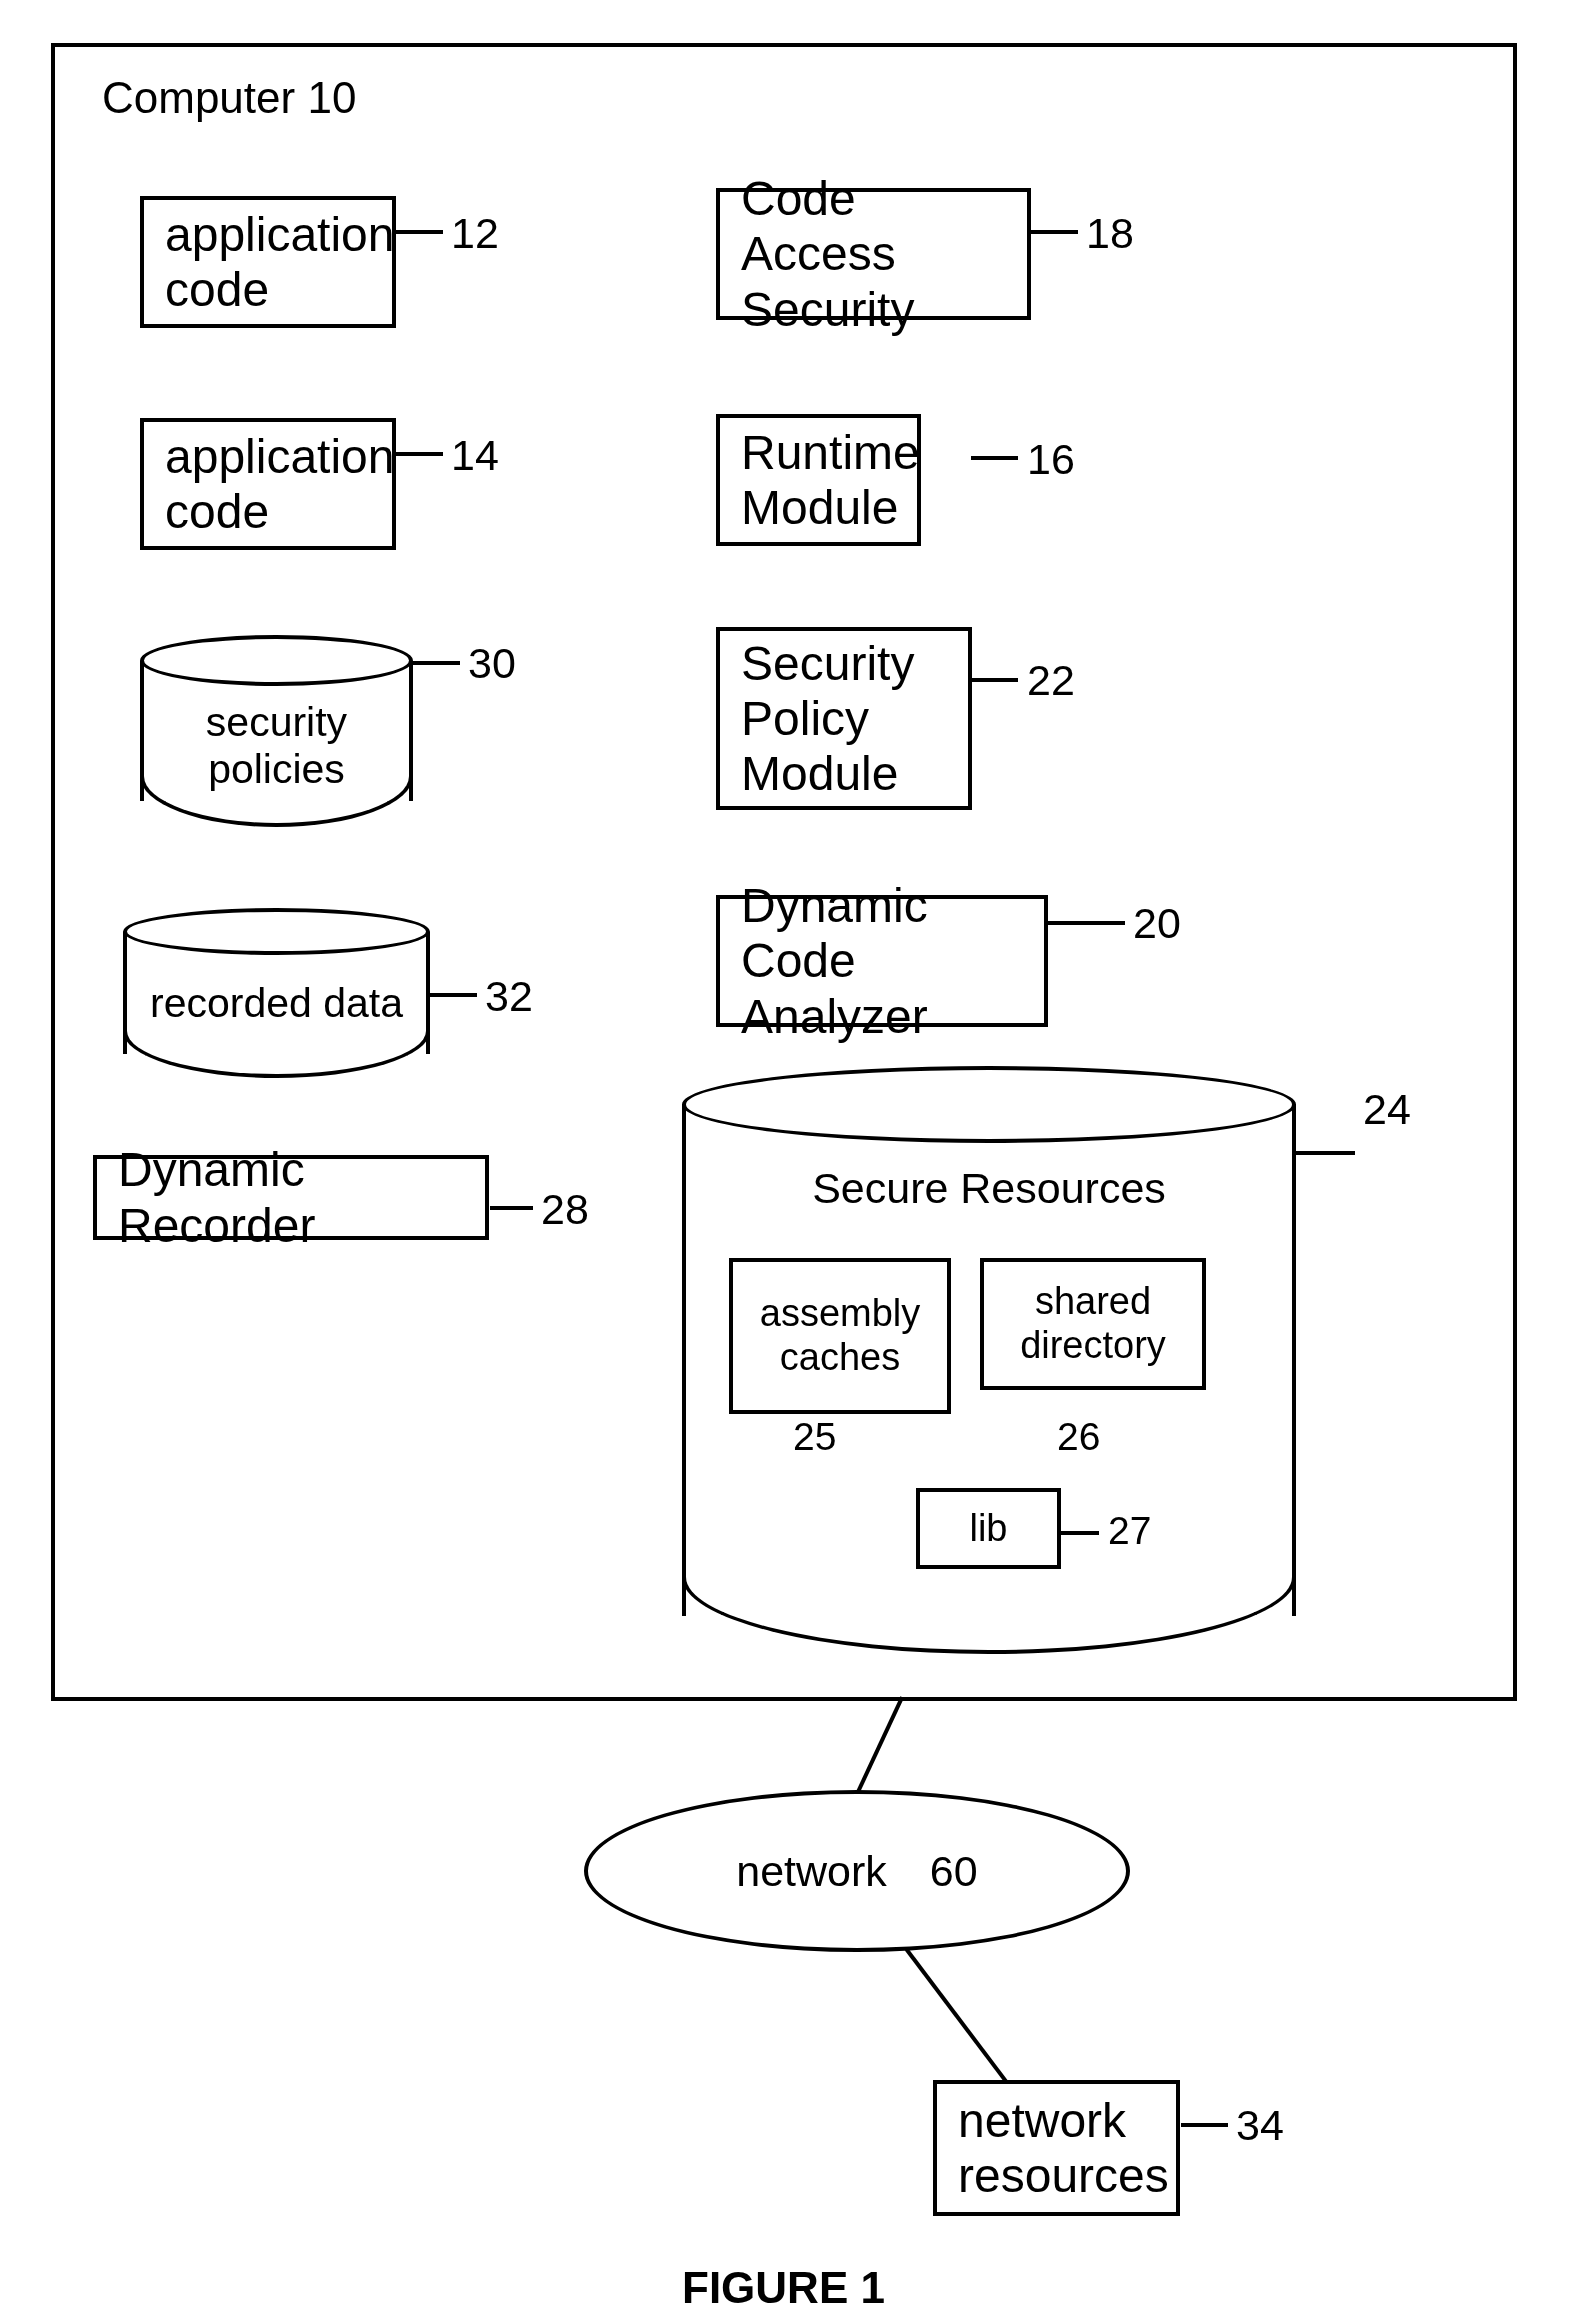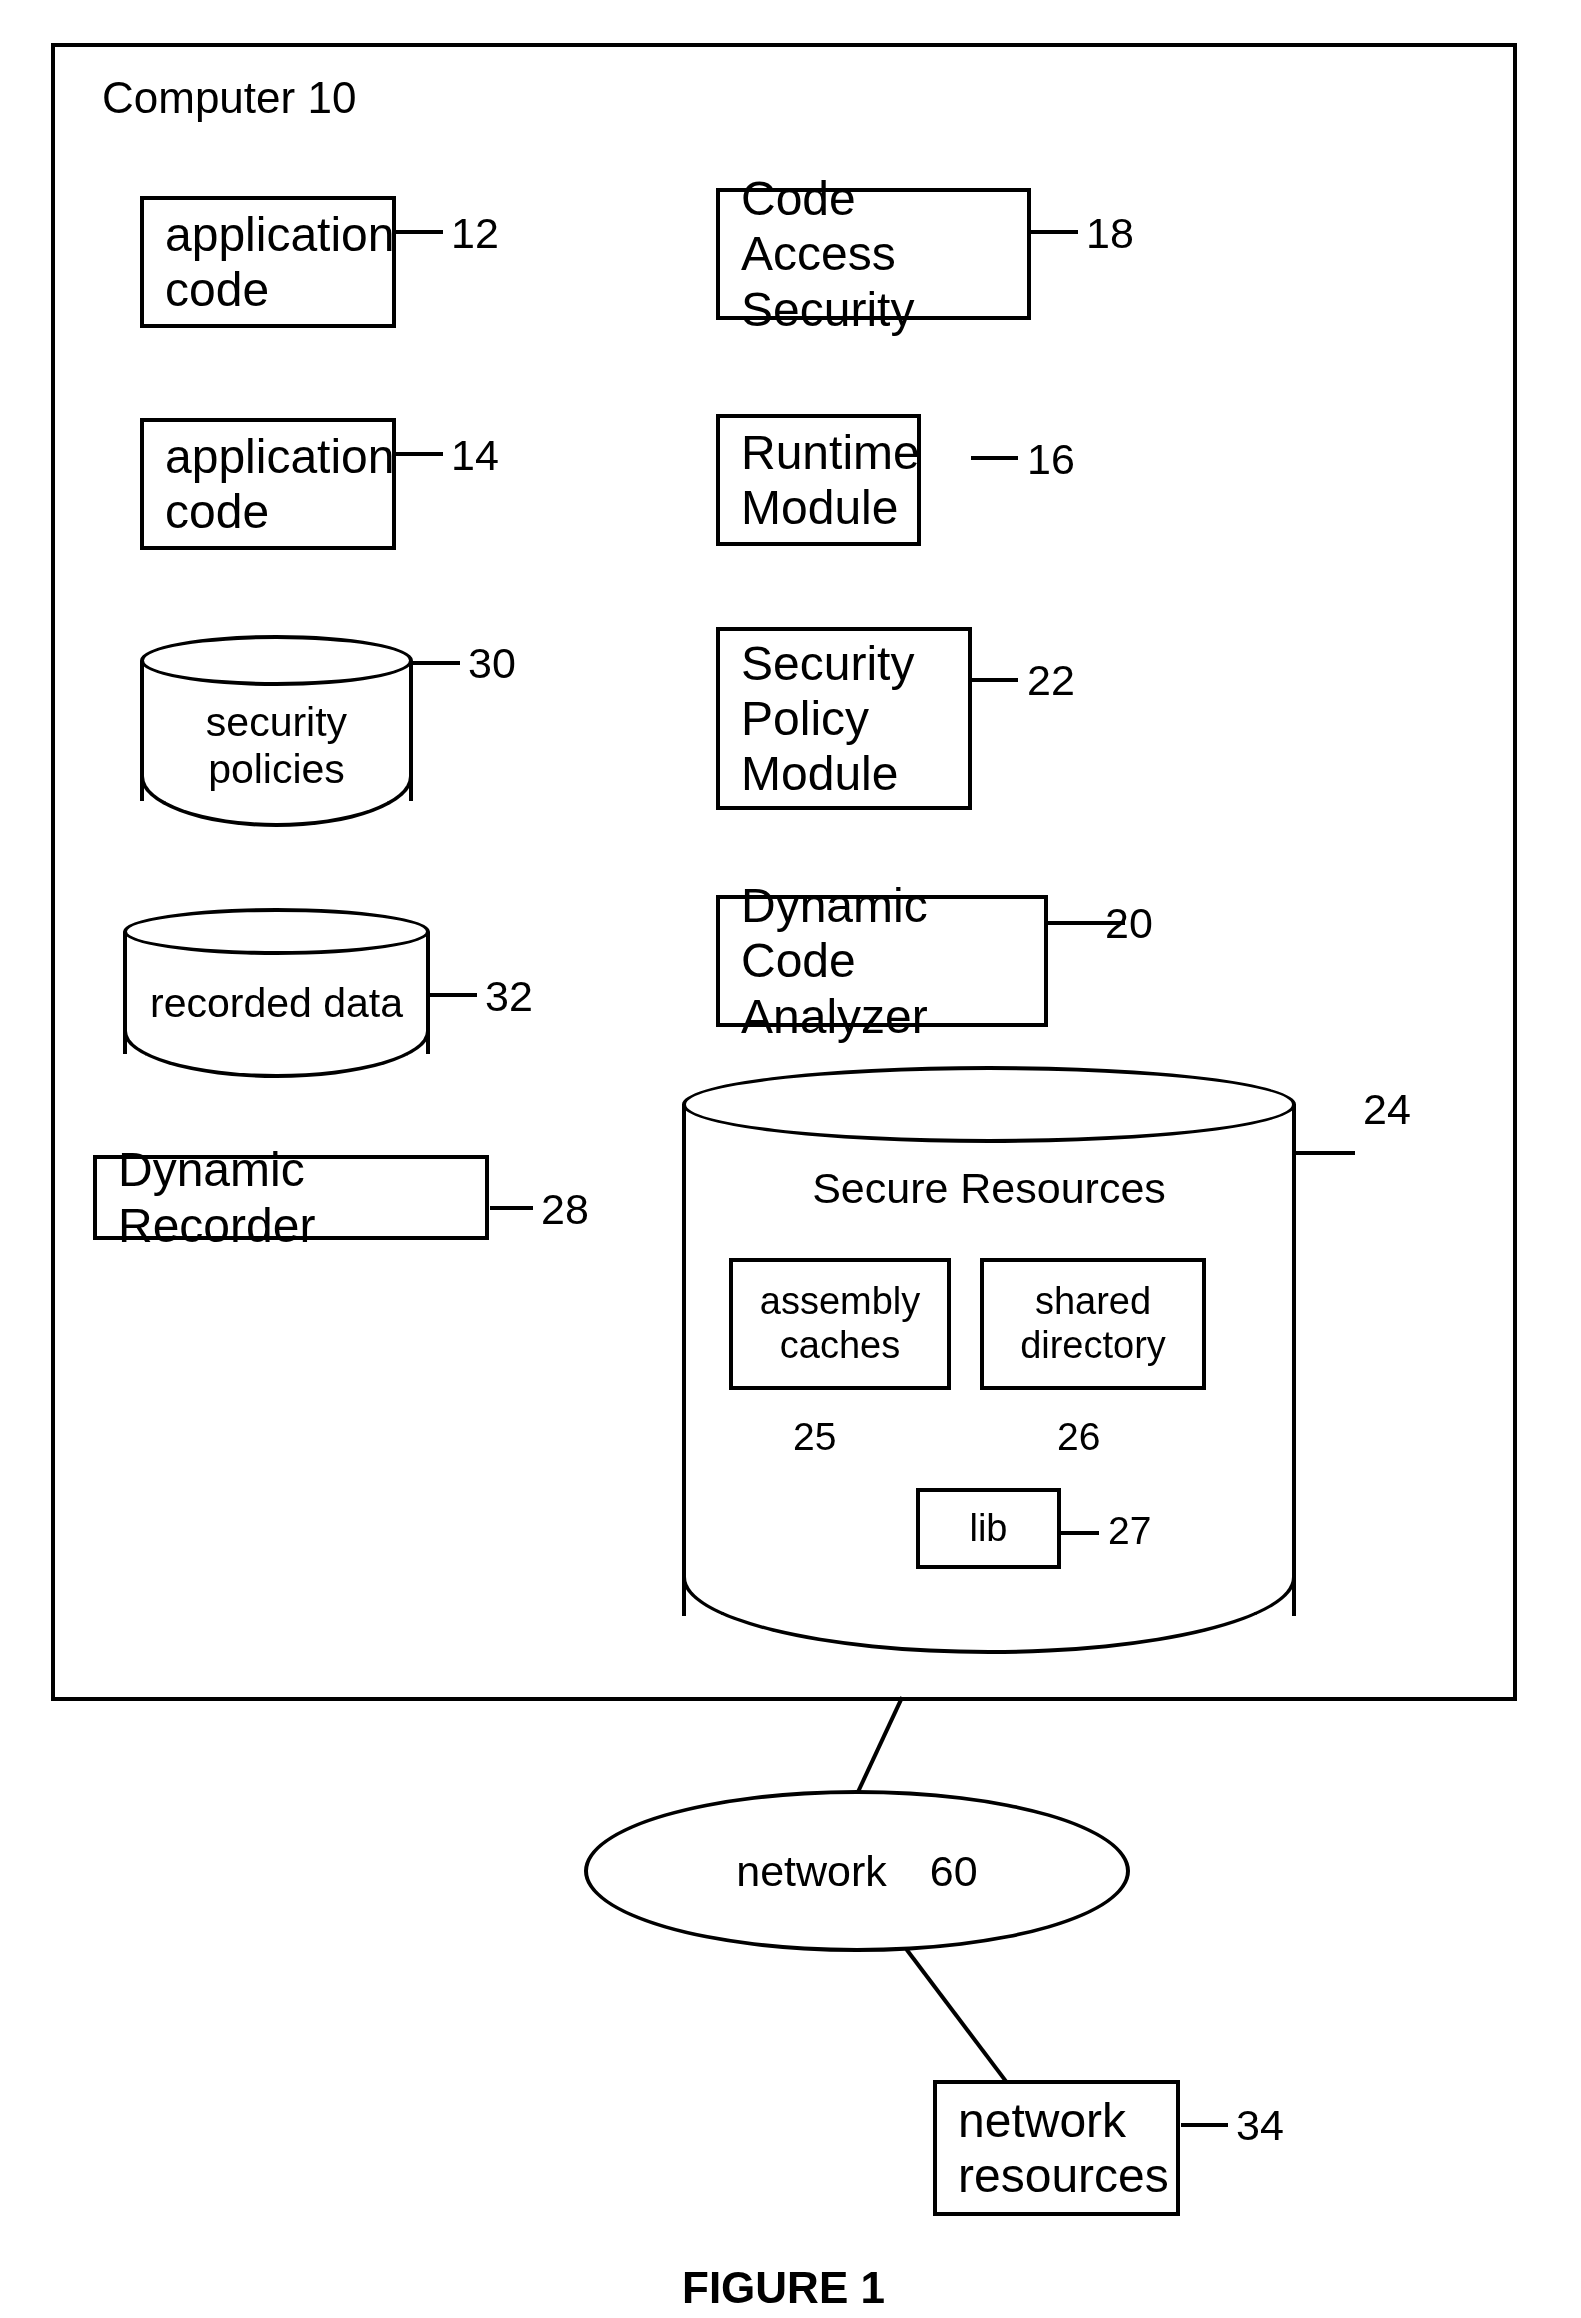--- a/index.html
+++ b/index.html
@@ -170,29 +170,29 @@
 
     <div class="box" style="left:661px; top:580px; width:256px; height:183px; white-space:pre-line;">Security
 Policy
 Module</div>
     <div class="lead" style="left:916px; top:631px; width:47px;"></div>
     <div class="ref" style="left:972px; top:609px;">22</div>
 
     <div class="box" style="left:661px; top:848px; width:332px; height:132px; white-space:pre-line;">Dynamic Code
 Analyzer</div>
     <div class="lead" style="left:993px; top:874px; width:77px;"></div>
-    <div class="ref" style="left:1050px; top:852px;text-align:center;">20</div>
+    <div class="ref" style="left:1078px; top:852px;text-align:center;">20</div>
 
     <div class="cyl" style="left:627px; top:1019px; width:614px; height:588px;">
       <div class="body" style="top:38px; bottom:38px;"></div>
       <div class="bot" style="bottom:0; height:77px;"></div>
       <div class="top" style="height:77px;"></div>
       <div class="cyl-label" style="top:98px; font-size:43px;">Secure Resources</div>
 
-      <div class="inner-box" style="left:47px; top:192px; width:222px; height:132px; white-space:pre-line;">assembly
+      <div class="inner-box" style="left:47px; top:192px; width:222px; height:156px; white-space:pre-line;">assembly
 caches</div>
       <div class="inner-box" style="left:298px; top:192px; width:226px; height:132px; white-space:pre-line;">shared
 directory</div>
 
       <div class="inner-ref" style="left:111px; top:349px;">25</div>
       <div class="inner-ref" style="left:375px; top:349px;">26</div>
 
       <div class="inner-box" style="left:234px; top:422px; width:145px; height:81px;">lib</div>
       <div class="lead" style="left:379px; top:465px; width:38px;"></div>
       <div class="inner-ref" style="left:426px; top:443px;">27</div>

